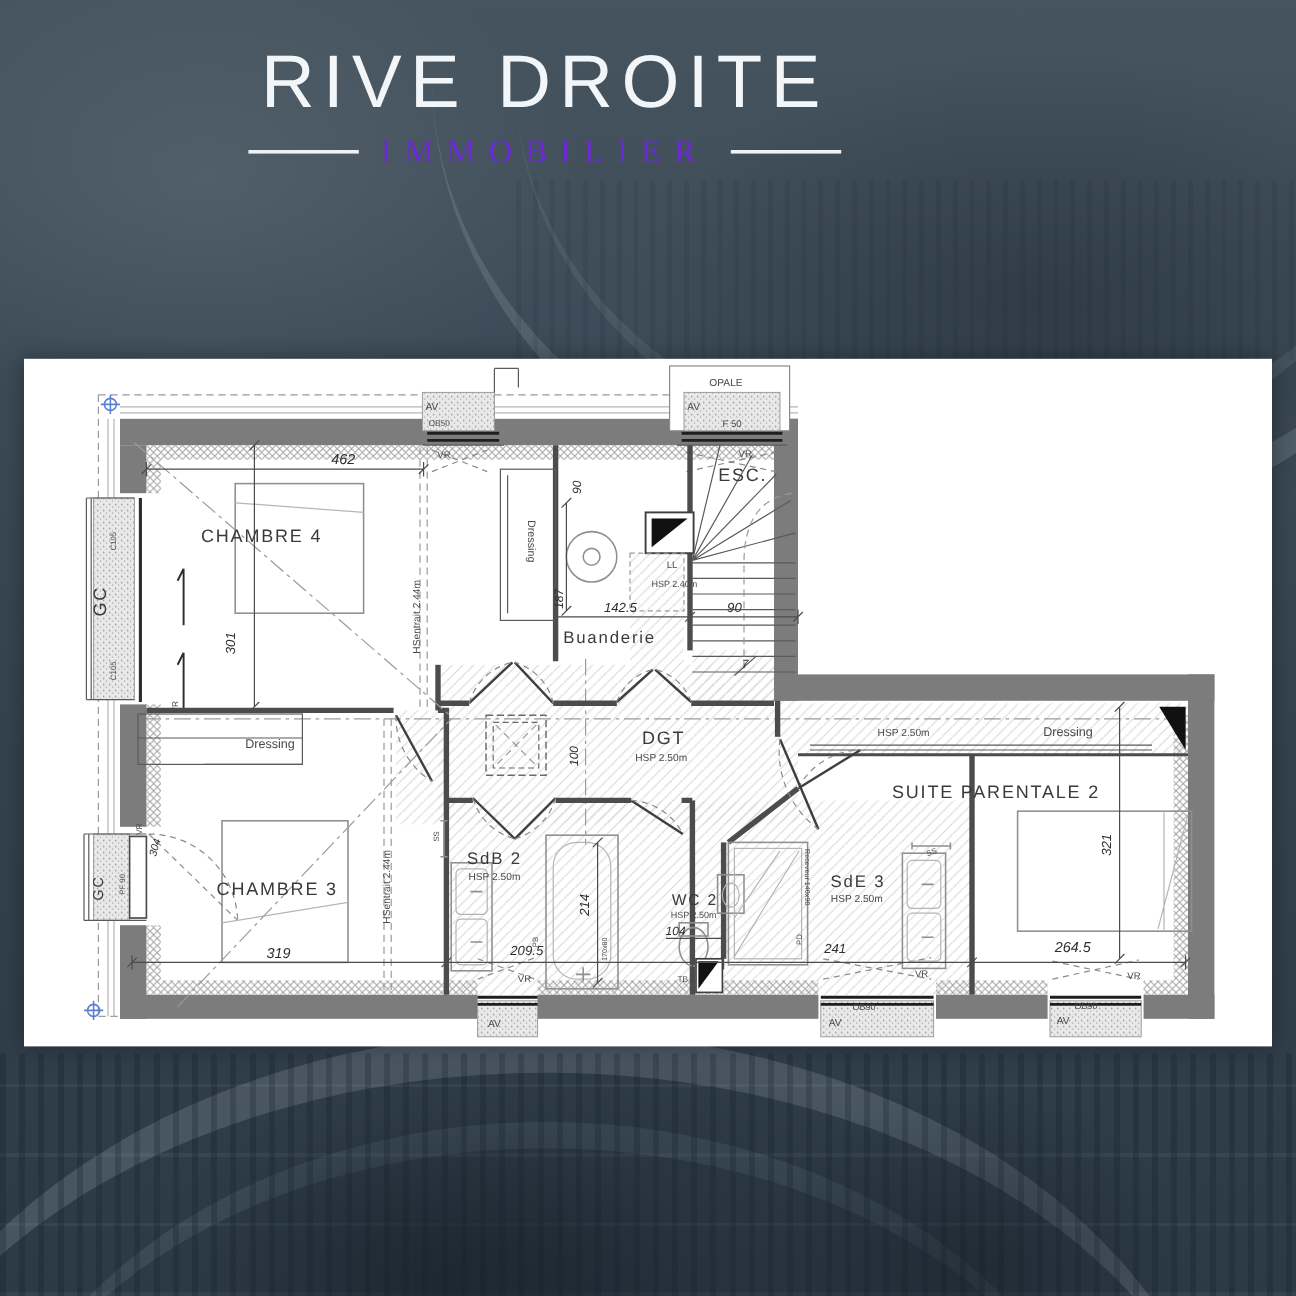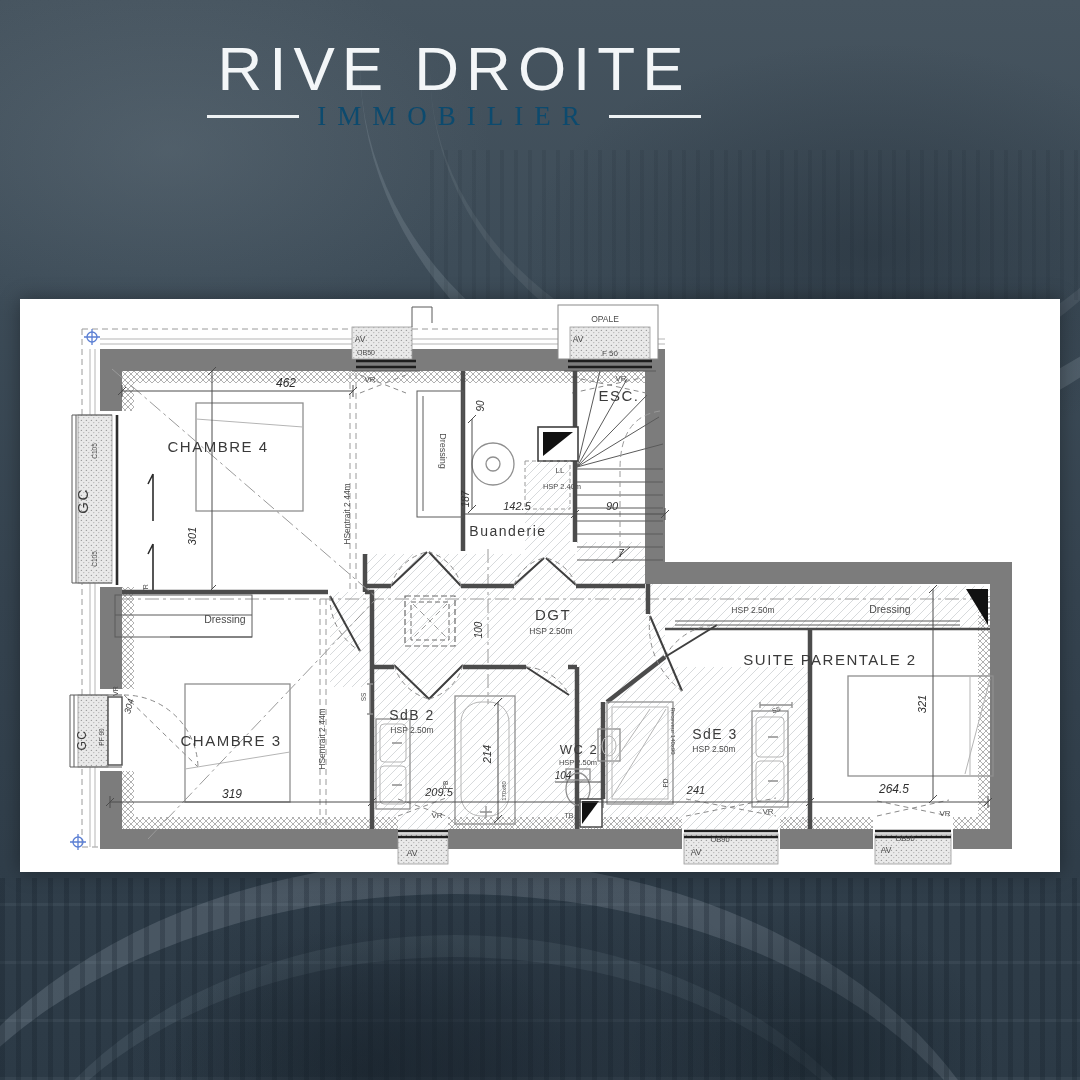--- a/index.html
+++ b/index.html
@@ -28,22 +28,22 @@
   .bg .slats2{position:absolute;left:430px;top:150px;width:650px;height:150px;
     background:repeating-linear-gradient(90deg,rgba(18,28,38,.18) 0 4px,rgba(18,28,38,0) 4px 14px);
     opacity:.55;}
   .bg .tree{position:absolute;border-radius:50%;
     background:radial-gradient(ellipse at center,rgba(20,30,38,.55),rgba(20,30,38,0) 68%);}
   .bg .t1{left:160px;top:920px;width:420px;height:300px;}
   .bg .t2{left:620px;top:900px;width:380px;height:320px;}
   
   .logo{position:absolute;left:0;top:36px;width:908px;text-align:center;color:#f3f6f8;}
   .logo h1{margin:0;font-size:62px;font-weight:normal;letter-spacing:7px;line-height:1.05;}
-  .logo .sub{margin-top:0;display:flex;align-items:center;justify-content:center;gap:18px;
-    font-family:"Liberation Serif",serif;font-size:27px;letter-spacing:11px;color:#0c4a6e;}
+  .logo .sub{margin-top:10px;display:flex;align-items:center;justify-content:center;gap:18px;
+    font-family:"Liberation Serif",serif;font-size:27px;letter-spacing:11px;color:#6d28d9;}
   .logo .sub .rule{display:inline-block;width:92px;height:0;border-top:3px solid #eef2f4;}
   
   .panel{position:absolute;left:20px;top:299px;width:1040px;height:573px;background:#ffffff;
     box-shadow:0 0 18px rgba(0,0,0,.35);}
   .panel svg{display:block;}
   
   .wall{fill:#7c7c7c;}
   .thin{stroke:#5a5a5a;stroke-width:1;fill:none;}
   .part{stroke:#4c4c4c;stroke-width:4.5;fill:none;}
   .part2{stroke:#4c4c4c;stroke-width:2.5;fill:none;}

